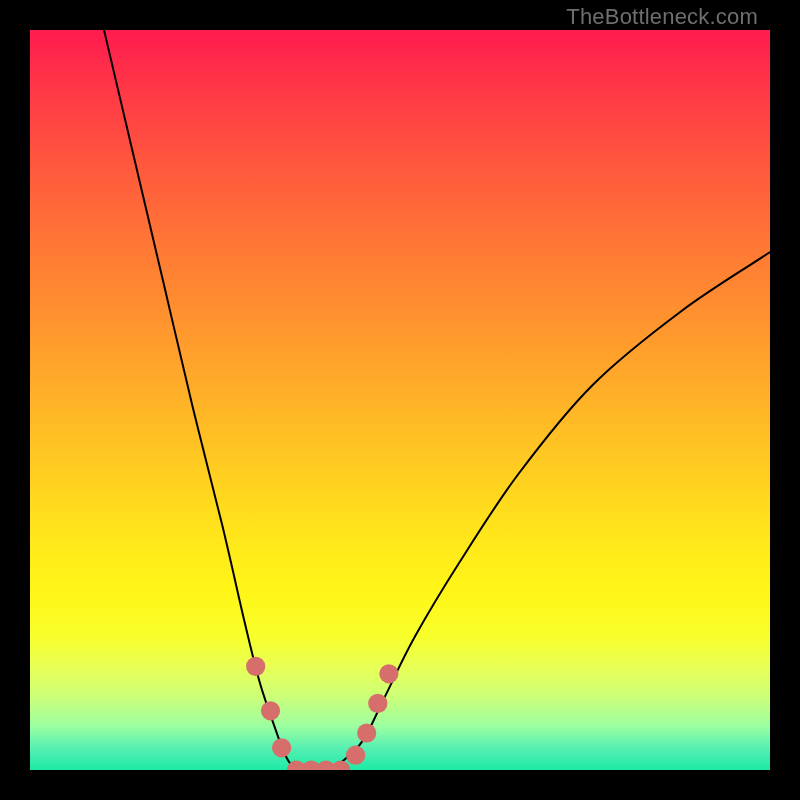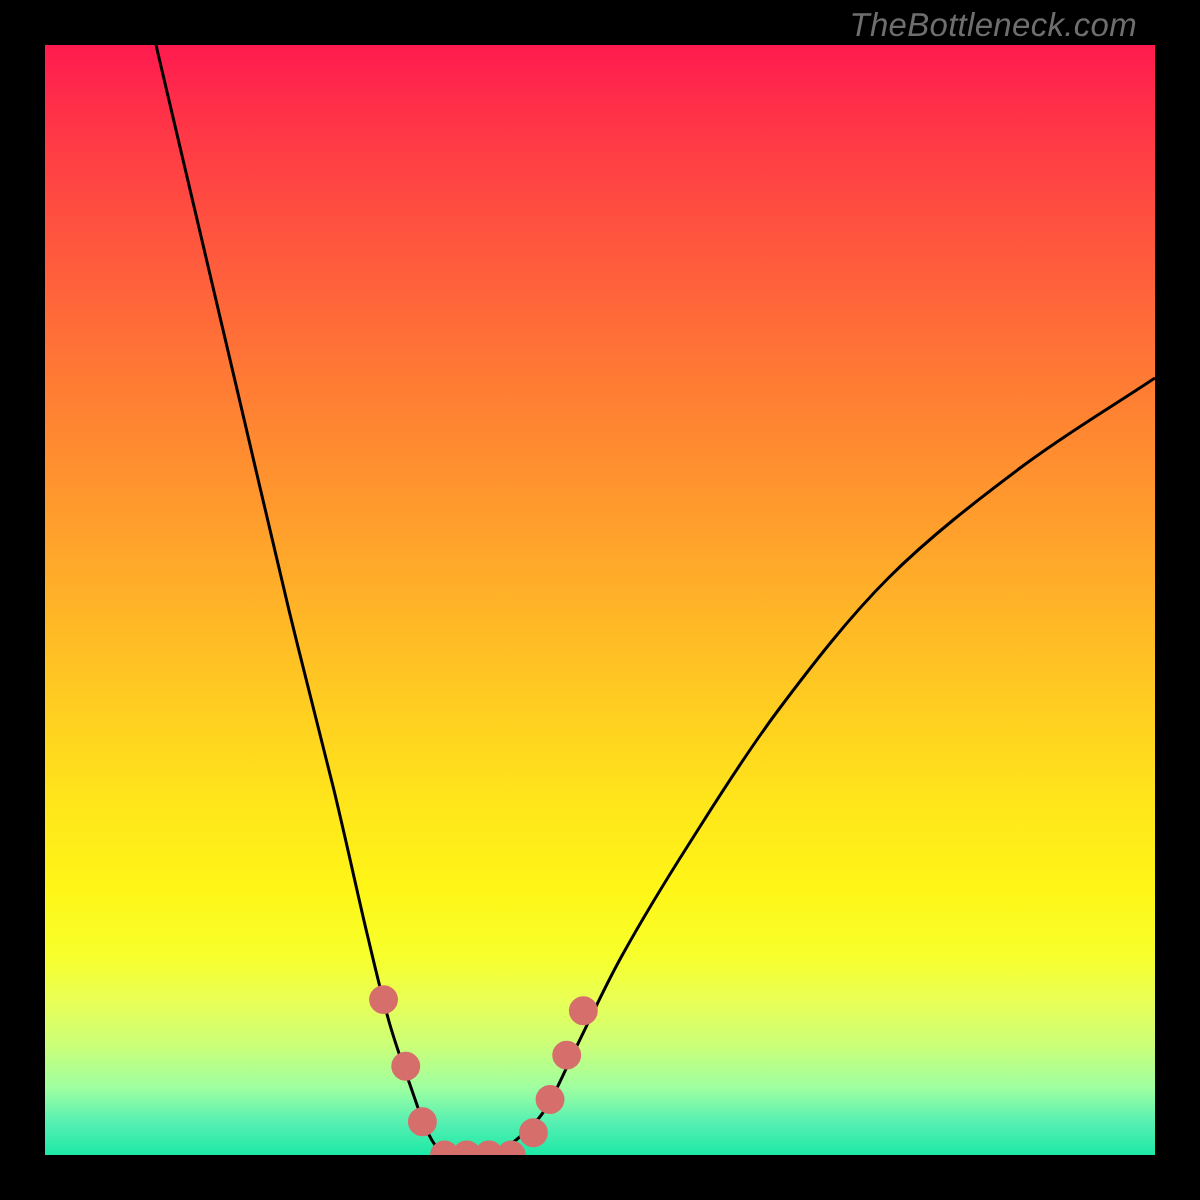--- a/index.html
+++ b/index.html
@@ -9,21 +9,20 @@
     height: 800px;
     background: #000;
     font-family: Arial, Helvetica, sans-serif;
     overflow: hidden;
   }
   .frame {
     position: relative;
     width: 768px;
     height: 800px;
     background: #000;
-    font-style: italic;
   }
   .attribution {
     position: absolute;
     top: 4px;
     right: 10px;
     color: #6e6e6e;
     font-size: 22px;
     font-weight: 400;
     letter-spacing: 0.2px;
     z-index: 50;

